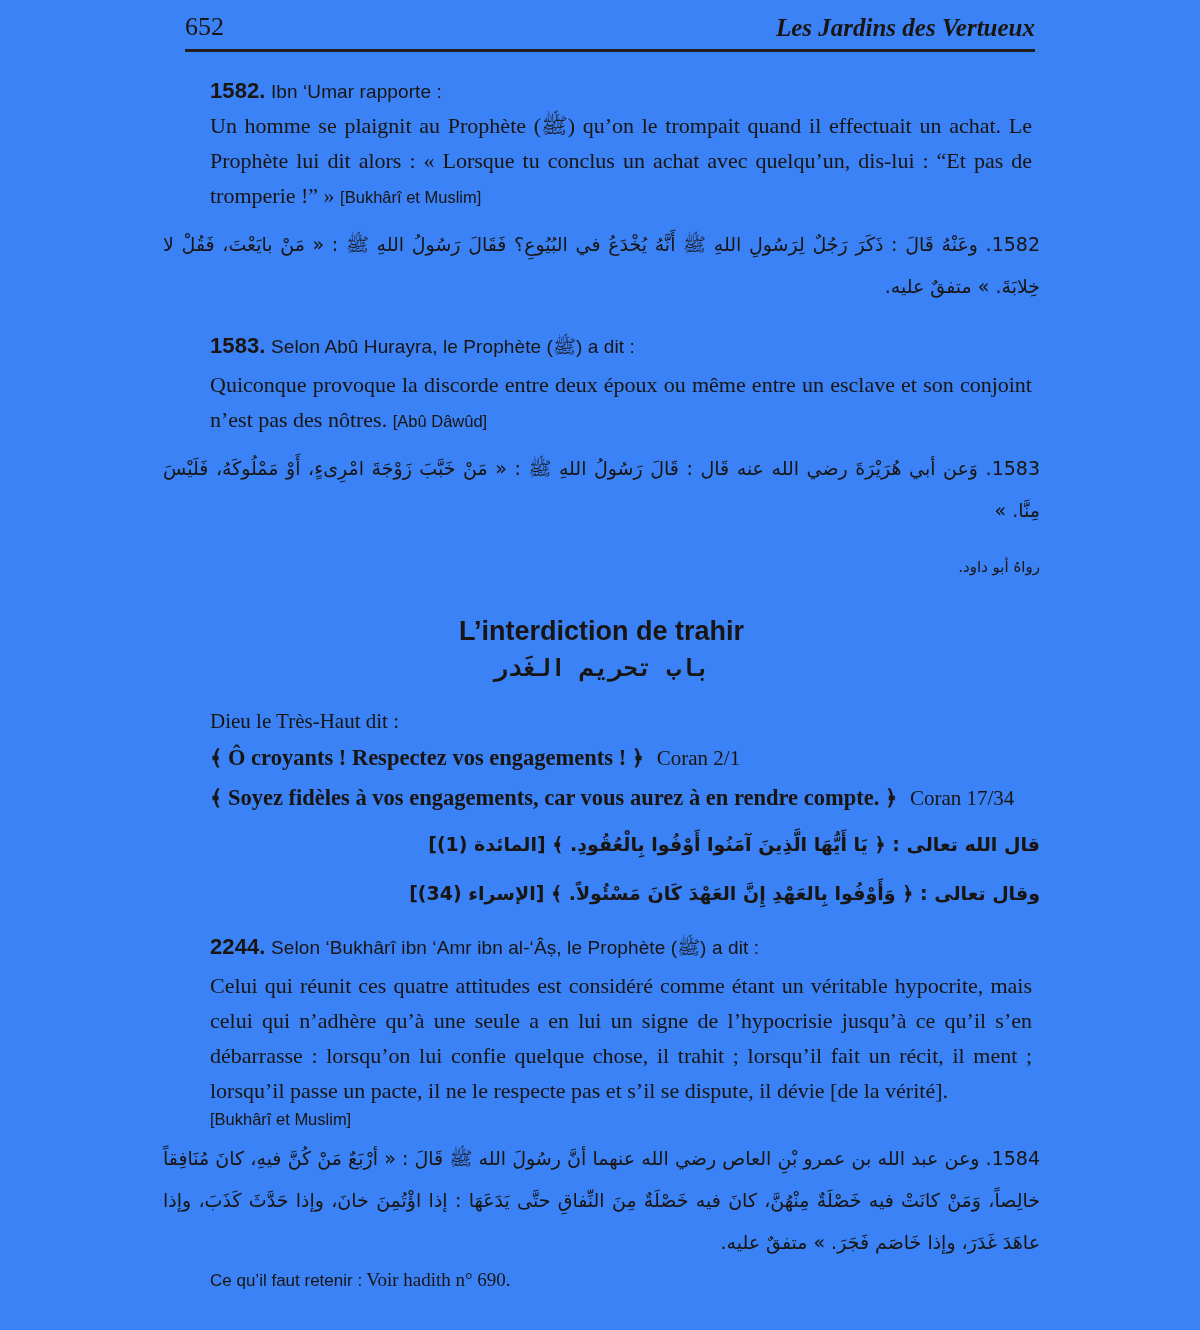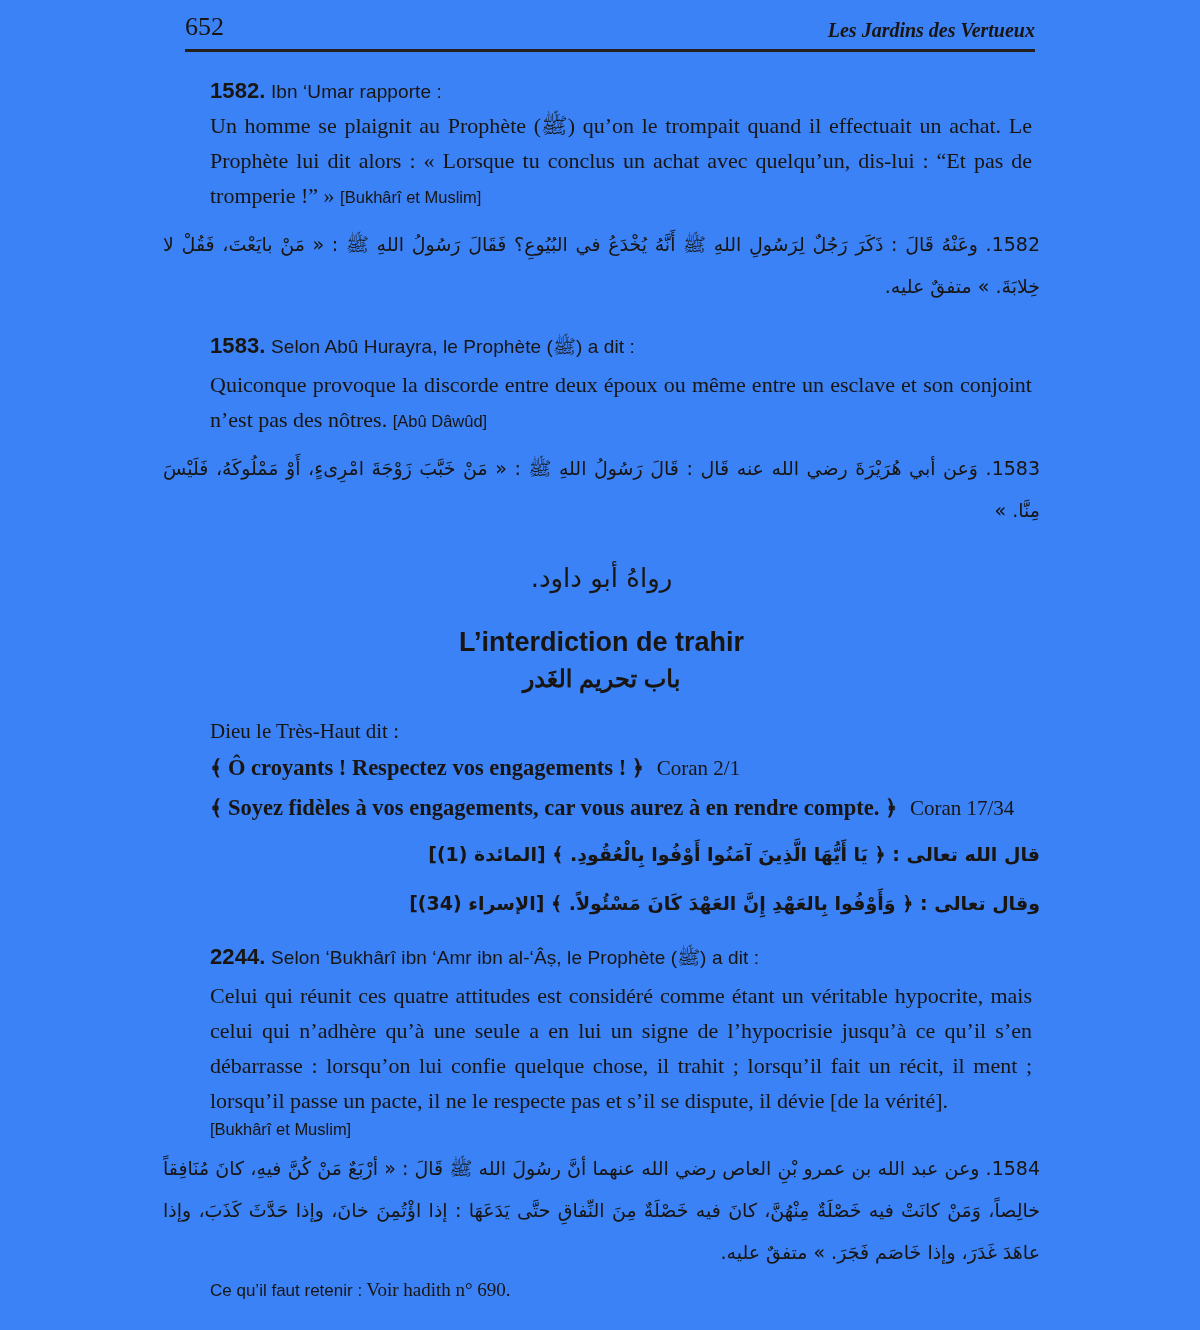--- a/index.html
+++ b/index.html
@@ -14,21 +14,21 @@
   .main{position:absolute;left:163px;top:0;width:877px;}
 
   
   .pageheader{
     display:flex;justify-content:space-between;align-items:flex-end;
     margin:12px 0 0 22px;width:850px;
     border-bottom:3px solid #23201d;
     padding-bottom:7px;
   }
   .pagenum{font-family:"Liberation Serif",serif;font-size:26px;}
-  .booktitle{font-family:"Liberation Serif",serif;font-style:italic;font-weight:bold;font-size:20px;}
+  .booktitle{font-family:"Liberation Serif",serif;font-style:italic;font-weight:bold;font-size:25px;}
 
   
   .hhead{
     margin:26px 0 2px 47px;
     font-family:"Liberation Sans",sans-serif;
     font-size:19px;letter-spacing:.1px;
   }
   .hnum{font-weight:bold;font-size:22px;}
 
   
@@ -48,29 +48,29 @@
   .ar{
     direction:rtl;
     font-family:"DejaVu Sans",sans-serif;
     font-size:19px;line-height:42px;
     text-align:justify;text-align-last:right;
     margin:8px 0 0 0;width:877px;
   }
   .ar-footer{
     direction:rtl;
     font-family:"DejaVu Sans",sans-serif;
-    font-size:26px;line-height:42px;
-    text-align:center;width:877px;
+    font-size:15px;line-height:42px;
+    text-align:right;width:877px;
   }
 
   
   .chapter{text-align:center;margin-top:28px;}
   .chlabel{font-family:"Liberation Sans",sans-serif;font-weight:bold;font-size:31px;}
   .chtitle{font-family:"Liberation Sans",sans-serif;font-weight:bold;font-size:27px;margin-top:5px;}
-  .char{direction:rtl;font-family:Liberation Sans, sans-serif;font-weight:bold;font-size:24px;margin-top:7px;}
+  .char{direction:rtl;font-family:Liberation Mono, monospace;font-weight:bold;font-size:24px;margin-top:7px;}
 
   
   .qintro{margin:26px 0 0 47px;font-family:"Liberation Serif",serif;font-size:21px;}
   .verse-fr{
     margin:8px 0 0 47px;
     font-family:"Liberation Serif",serif;
     font-size:22.5px;line-height:32px;
   }
   .vtext{font-weight:bold;}
   .orn{font-family:"DejaVu Sans",sans-serif;font-weight:bold;font-size:21px;}

